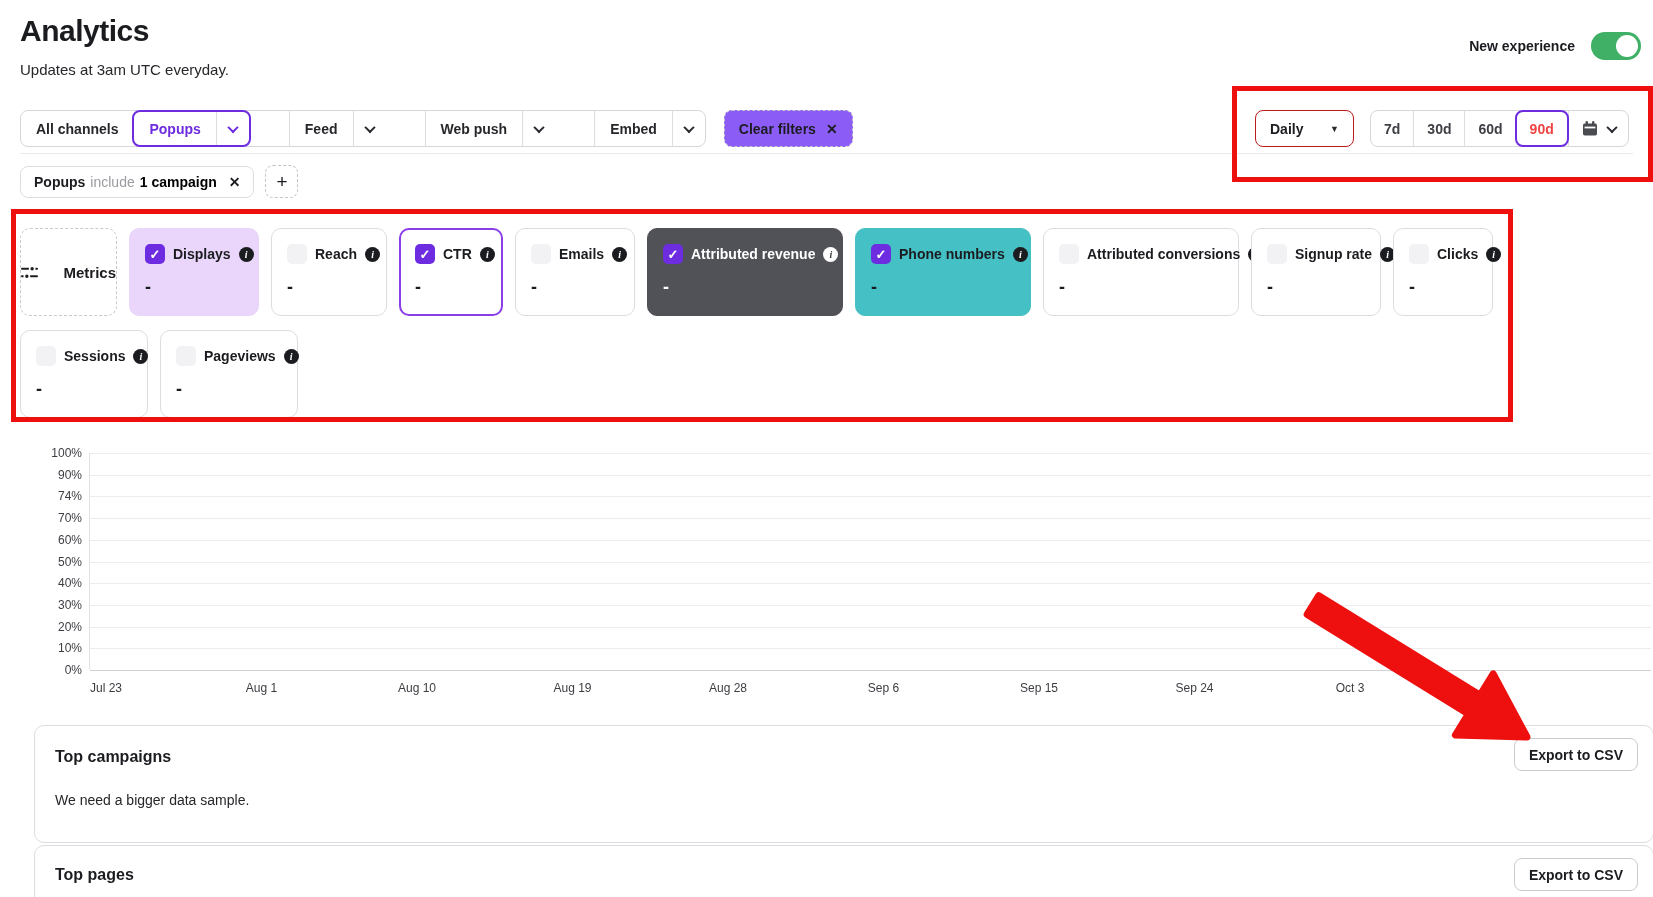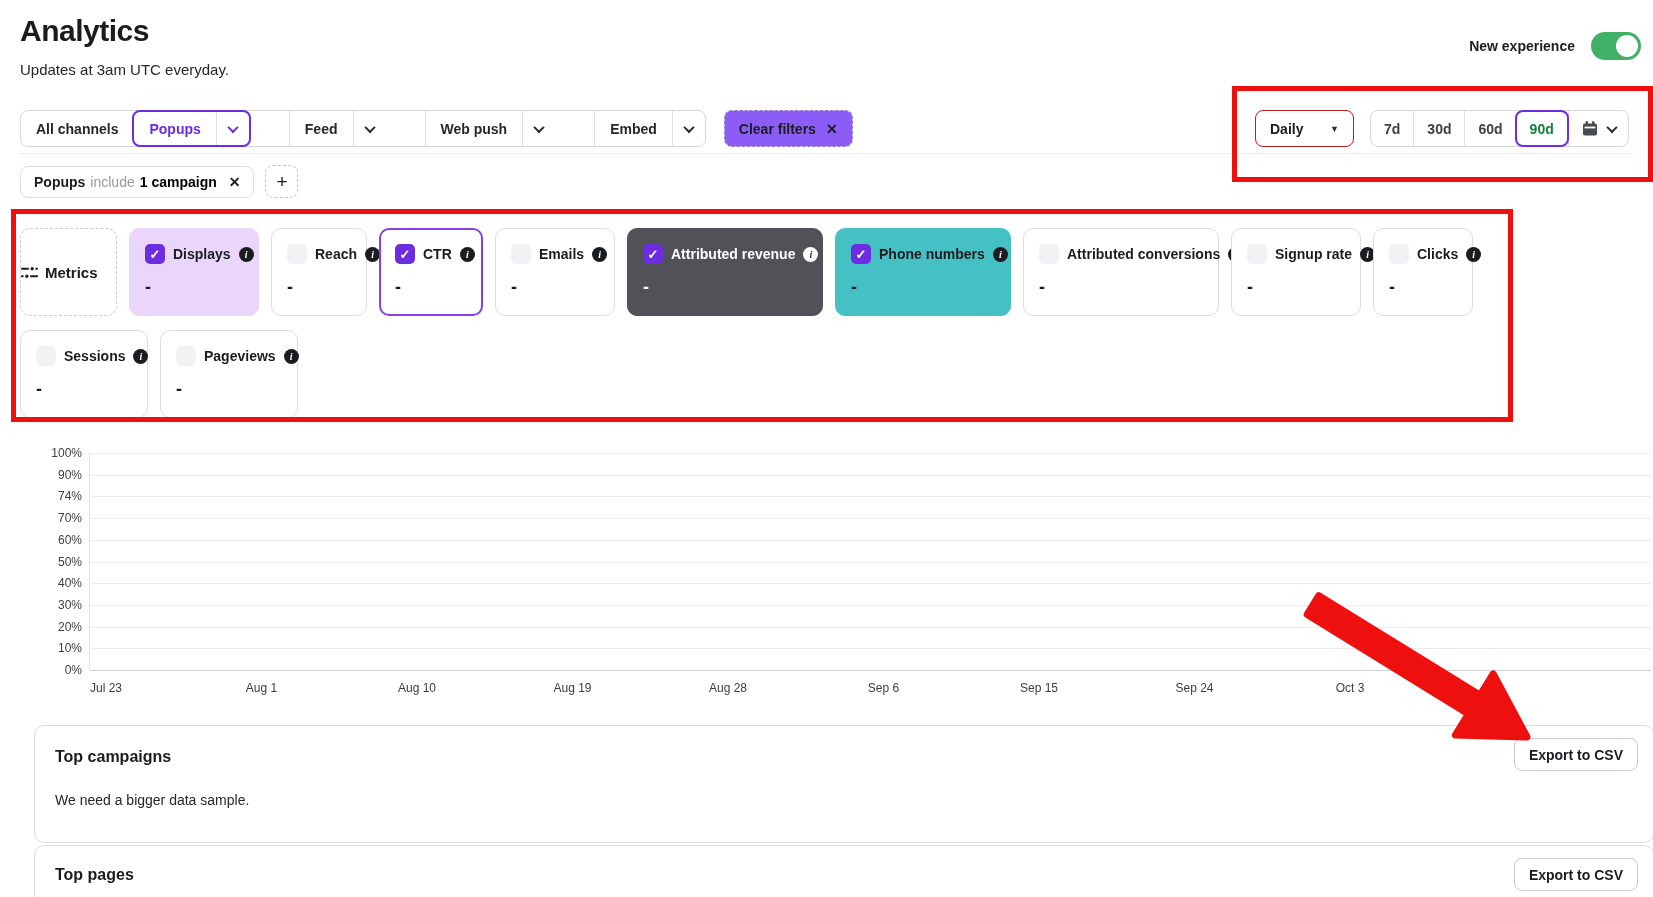--- a/index.html
+++ b/index.html
@@ -42,28 +42,28 @@
   .plus-btn { width:33px; height:33px; border:1px dashed #c4c5ca; border-radius:8px; display:flex;
               align-items:center; justify-content:center; font-size:19px; font-weight:500; cursor:pointer; }
 
   
   .daily-select { position:absolute; left:1255px; top:110px; width:99px; height:37px; border:1px solid #b91c1c;
                   border-radius:8px; display:flex; align-items:center; justify-content:space-between;
                   padding:0 14px; font-size:14px; font-weight:600; cursor:pointer; background:#fff; }
   .daily-select .tri { font-size:9px; color:#2a2b30; }
   .range-group { position:absolute; left:1370px; top:110px; height:37px; }
   .range-group .seg { font-weight:700; color:#3f4045; padding:0 13px; }
-  .range-group .seg.sel { color:#15803d; border:2px solid #6d2ce0; border-radius:8px; margin:-1px; z-index:1; border-left:2px solid #6d2ce0; }
+  .range-group .seg.sel { color:#ef4444; border:2px solid #6d2ce0; border-radius:8px; margin:-1px; z-index:1; border-left:2px solid #6d2ce0; }
   .cal-cell { display:flex; align-items:center; gap:9px; padding:0 12px; border-left:1px solid #dddee2; cursor:pointer; }
 
   
   .mrow { position:absolute; left:20px; display:flex; gap:12px; }
   .mrow1 { top:228px; } .mrow2 { top:330px; }
   .metrics-btn { width:97px; height:88px; border:1px dashed #c9cace; border-radius:10px; display:flex;
-                 align-items:center; justify-content:flex-start; gap:7px; font-size:15px; font-weight:700; cursor:pointer; background:#fff; }
+                 align-items:center; justify-content:space-between; gap:0; font-size:15px; font-weight:700; cursor:pointer; background:#fff; }
   .mcard { height:88px; border:1px solid #dcdde1; border-radius:10px; background:#fff; padding:15px 15px 0 15px; cursor:pointer; }
   .mcard .mtop { display:flex; align-items:center; gap:8px; }
   .cb { width:20px; height:20px; border-radius:5px; background:#f2f2f4; display:flex; align-items:center;
         justify-content:center; flex:none; cursor:pointer; }
   .cb.checked { background:#6d2ce0; color:#fff; font-size:13px; font-weight:700; }
   .mlabel { font-size:14px; font-weight:700; white-space:nowrap; }
   .info { width:15px; height:15px; border-radius:50%; background:#1b1c20; color:#fff; font-size:10px; font-weight:700;
           display:flex; align-items:center; justify-content:center; flex:none; font-family:"Liberation Serif",serif; font-style:italic; }
   .mval { margin-top:13px; font-size:18px; font-weight:800; letter-spacing:1px; }
   .mcard.v-purple { background:#e9d6fa; border-color:#e9d6fa; }
@@ -194,21 +194,21 @@
 
   <div class="mcard v-purple" style="width:130px">
     <div class="mtop">
       <span class="cb checked">✓</span>
       <span class="mlabel">Displays</span>
       <span class="info">i</span>
     </div>
     <div class="mval">-</div>
   </div>
 
-  <div class="mcard" style="width:96px">
+  <div class="mcard" style="width:116px">
     <div class="mtop">
       <span class="cb"></span>
       <span class="mlabel">Reach</span>
       <span class="info">i</span>
     </div>
     <div class="mval">-</div>
   </div>
 
   <div class="mcard v-outline" style="width:104px">
     <div class="mtop">

